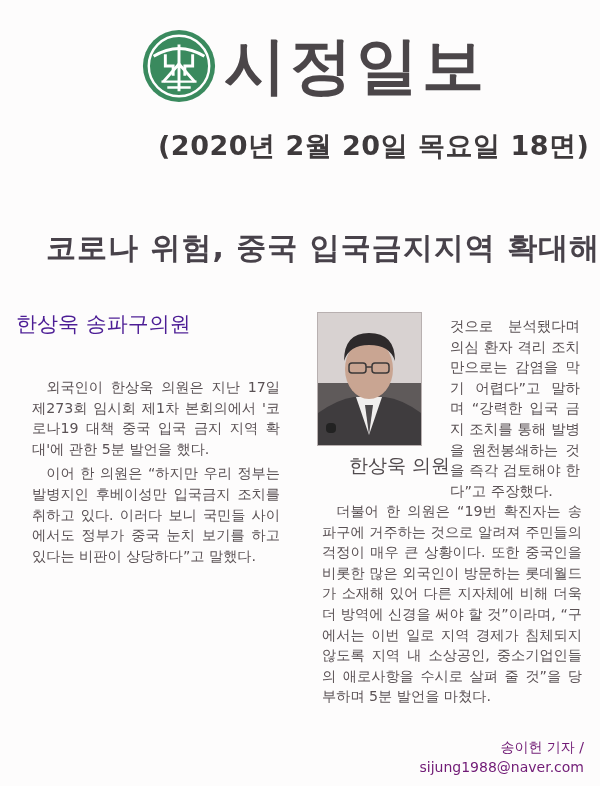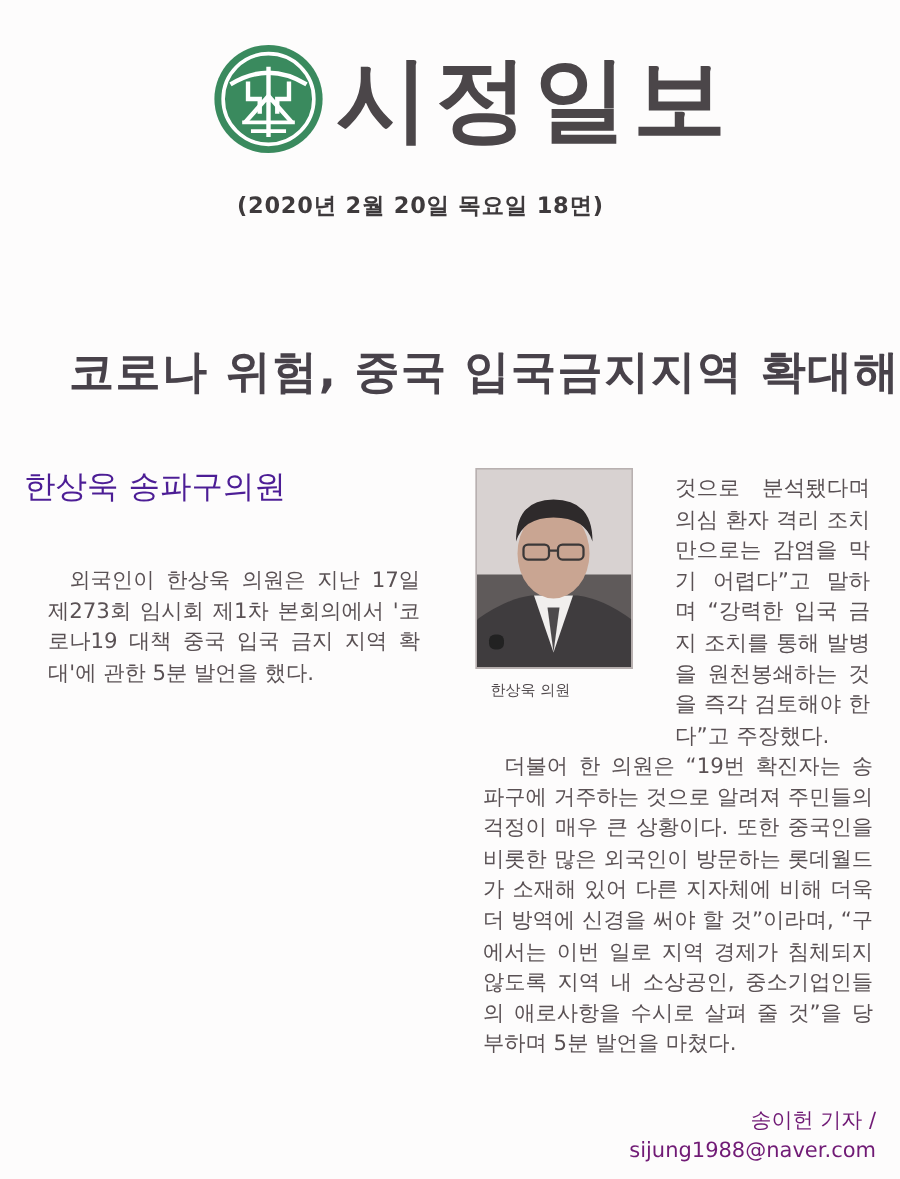--- a/index.html
+++ b/index.html
@@ -3,30 +3,30 @@
 <meta charset="utf-8">
 <style>
   html, body { margin:0; padding:0; }
   body {
     width:600px; height:786px; background:#fdfcfc; position:relative; overflow:hidden;
     font-family: "DejaVu Sans", "Liberation Sans", sans-serif; color:#4a4447;
   }
   .masthead { position:absolute; left:140px; top:26px; height:80px; display:flex; align-items:center; }
   .logo-emblem { width:78px; height:78px; }
   .masthead-title { font-size:62px; font-weight:bold; color:#4b4649; letter-spacing:4px; margin-left:6px; line-height:78px; }
-  .issue-date { position:absolute; left:158px; top:128px; font-size:15px; font-weight:bold; color:#3e3a3c; letter-spacing:0.5px; }
+  .issue-date { position:absolute; left:158px; top:128px; font-size:27px; font-weight:bold; color:#3e3a3c; letter-spacing:0.5px; }
   .headline { position:absolute; left:46px; top:228px; font-size:30px; font-weight:bold; color:#48424a; letter-spacing:1px; white-space:nowrap; }
   .byline-heading { position:absolute; left:16px; top:310px; font-size:21px; color:#4c1d95; }
   .col { position:absolute; font-size:14.2px; line-height:20.6px; color:#5a5154; text-align:justify; }
   .col p { margin:4px; text-indent:1em; }
   .col-left { left:28px; top:373px; width:256px; }
   .col-right-top { left:446px; top:312px; width:138px; font-size:14.4px; line-height:20.6px; }
   .col-right-bottom { left:318px; top:497px; width:268px; }
   .photo { position:absolute; left:317px; top:312px; width:103px; height:132px; border:1px solid #b8b0b0; background:#cfc8c8; overflow:hidden; }
-  .photo-caption { position:absolute; left:327px; top:453px; font-size:10px; color:#514a4d; }
+  .photo-caption { position:absolute; left:349px; top:453px; font-size:19px; color:#514a4d; }
   .reporter { position:absolute; right:16px; top:737px; text-align:right; font-size:14px; line-height:20px; color:#701a75; }
 </style>
 </head>
 <body>
 
 <div class="masthead">
   <svg class="logo-emblem" viewBox="0 0 80 80">
     <circle cx="40" cy="40" r="37" fill="#3a8a5e"></circle>
     <circle cx="40" cy="40" r="31" fill="none" stroke="#fff" stroke-width="2.5"></circle>
     <path d="M14 30 Q40 14 66 30" fill="none" stroke="#fff" stroke-width="3"></path>
@@ -38,20 +38,21 @@
 </div>
 
 <div class="issue-date">(2020년 2월 20일 목요일 18면)</div>
 
 <div class="headline">코로나 위험, 중국 입국금지지역 확대해야</div>
 
 <div class="byline-heading">한상욱 송파구의원</div>
 
 <div class="col col-left">
   <p>외국인이 한상욱 의원은 지난 17일 제273회 임시회 제1차 본회의에서 '코로나19 대책 중국 입국 금지 지역 확대'에 관한 5분 발언을 했다.</p>
+  <p>이어 한 의원은 “하지만 우리 정부는 발병지인 후베이성만 입국금지 조치를 취하고 있다. 이러다 보니 국민들 사이에서도 정부가 중국 눈치 보기를 하고 있다는 비판이 상당하다”고 말했다.</p>
 </div>
 
 <div class="photo">
   <svg width="103" height="132" viewBox="0 0 103 132">
     <rect width="103" height="132" fill="#d8d2d1"></rect>
     <rect x="0" y="70" width="103" height="30" fill="#5f5a5a"></rect>
     <path d="M0 132 L0 100 Q20 86 36 84 L67 84 Q84 86 103 100 L103 132 Z" fill="#3f3c3e"></path>
     <path d="M38 84 L51 122 L64 84 Z" fill="#f1efee"></path>
     <path d="M47 92 L51 122 L55 92 Z" fill="#4d4a4c"></path>
     <ellipse cx="51" cy="56" rx="24" ry="30" fill="#c9a592"></ellipse>

